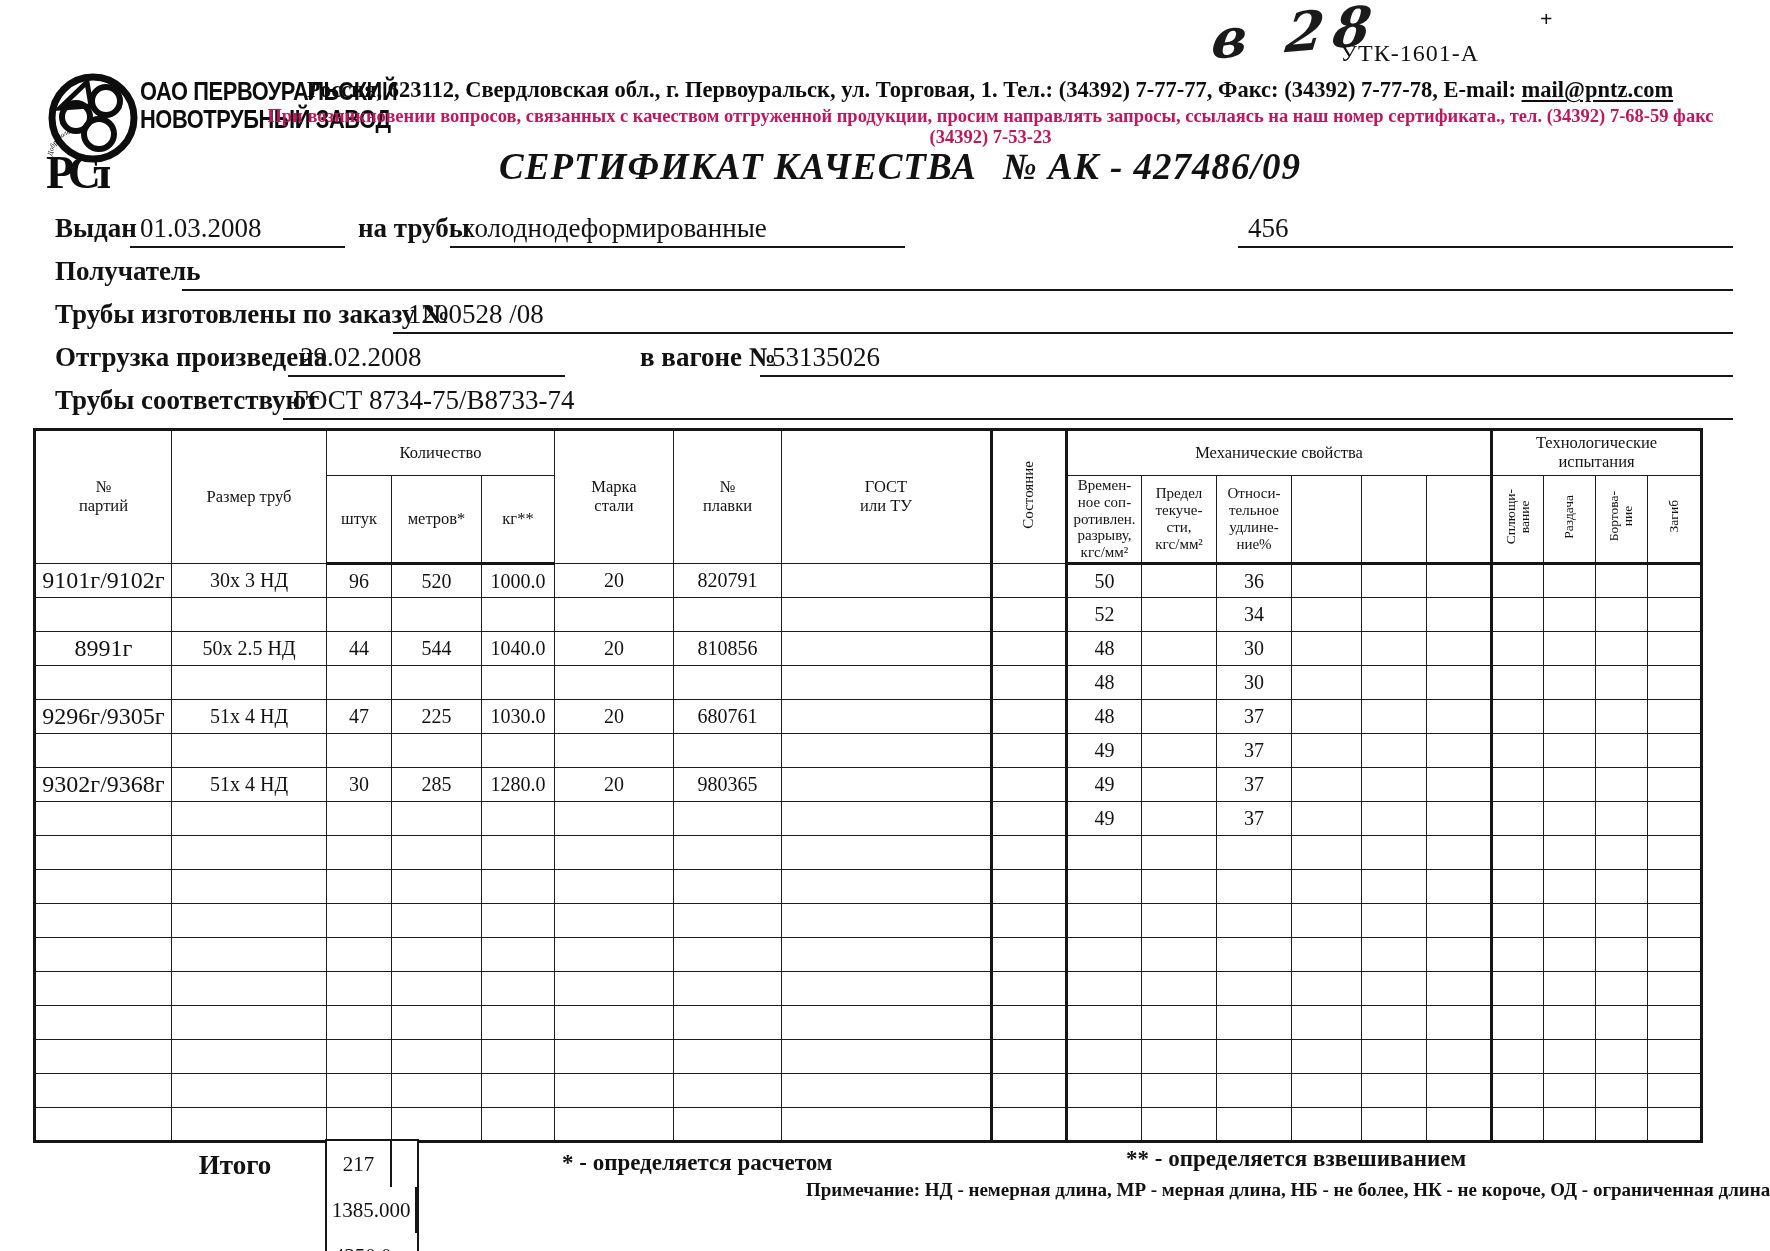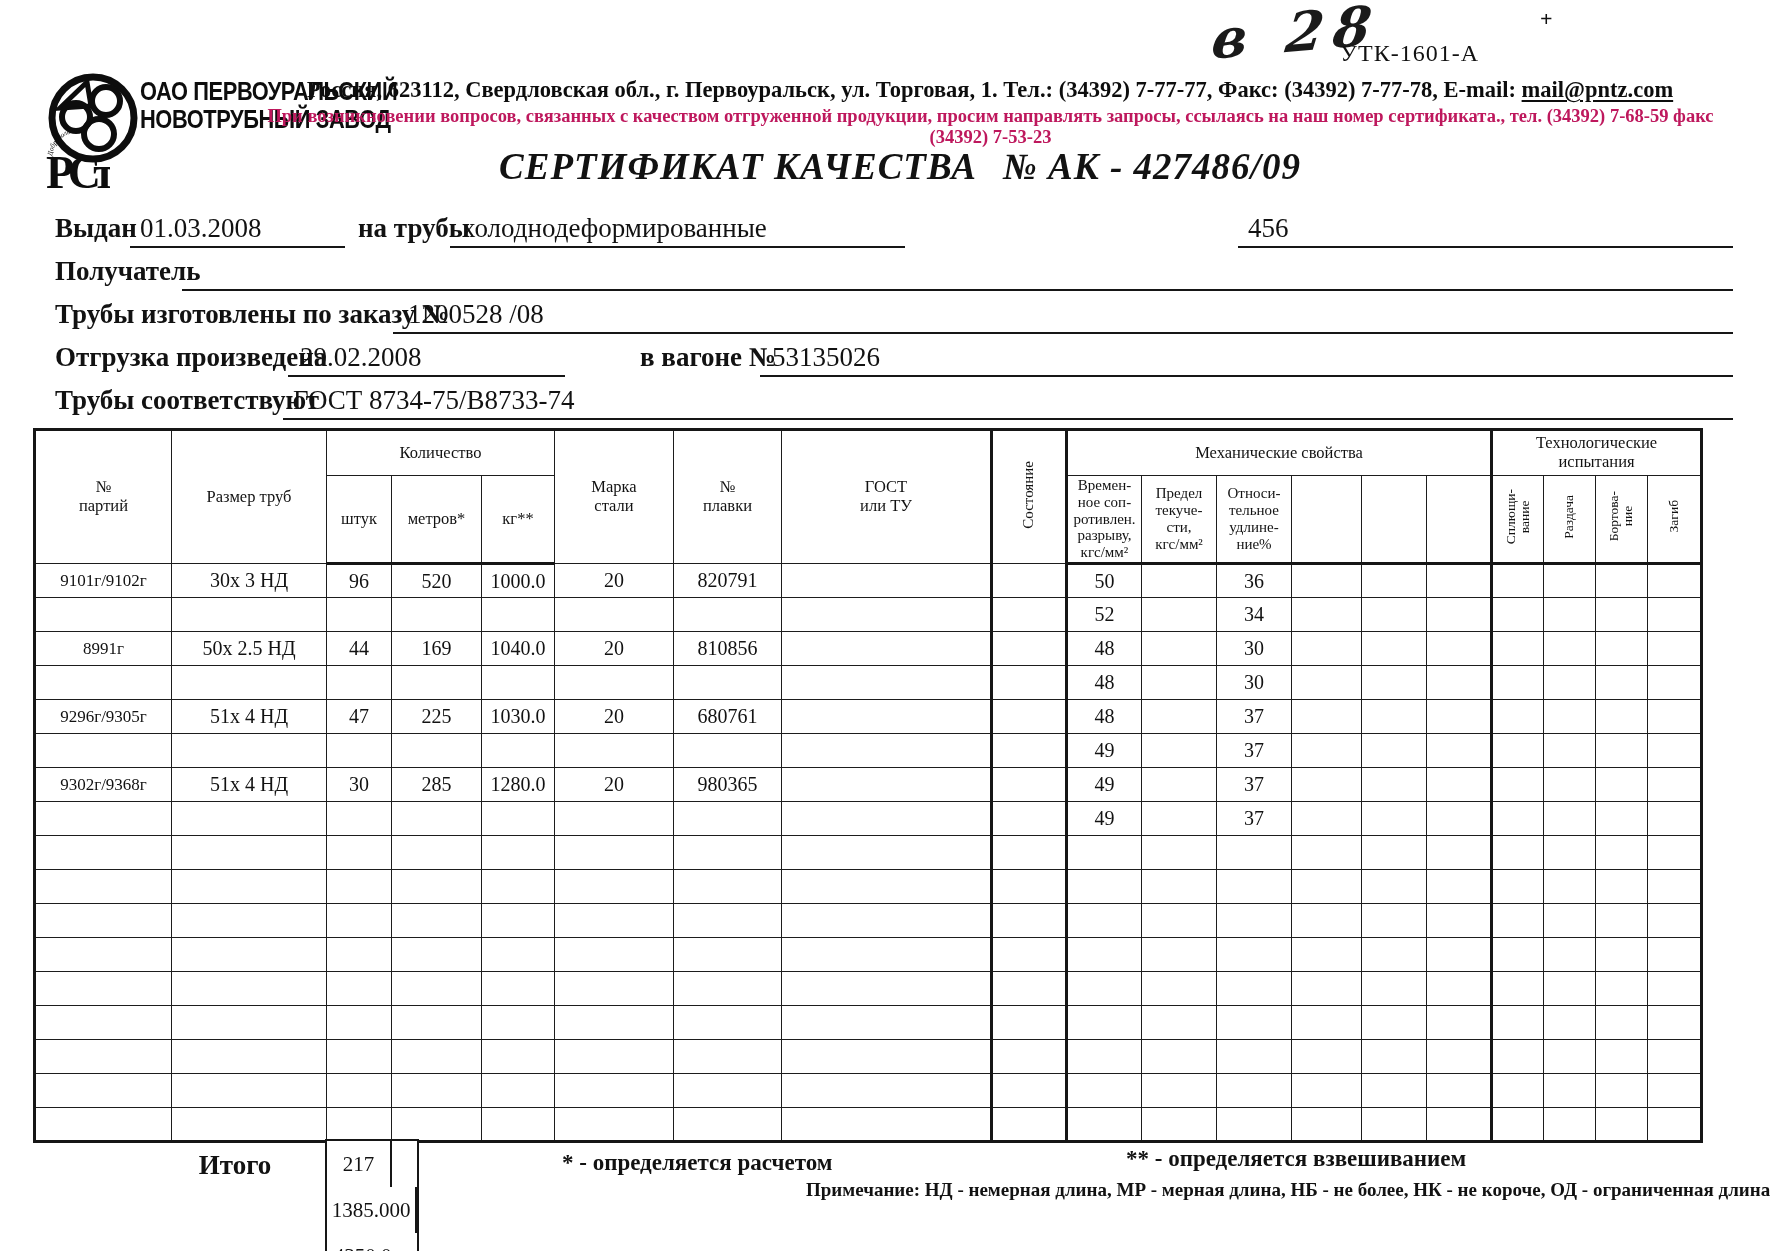--- a/index.html
+++ b/index.html
@@ -51,21 +51,21 @@
     font-weight:normal;overflow:hidden;
   }
   table.cert thead tr.grp{height:46px;}
   table.cert thead tr.sub{height:88px;}
   table.cert thead th{font-size:16.5px;line-height:1.14;}
   table.cert thead th .pre{white-space:pre-line;display:inline-block;}
   table.cert thead th.mech-sub{font-size:15px;line-height:1.12;}
   table.cert thead tr:last-child th{border-bottom:3px solid #161616;}
   table.cert tbody tr{height:34px;}
   table.cert tbody td{font-size:20px;}
-  table.cert tbody td.c-party{font-size:17px;}
+  table.cert tbody td.c-party{font-size:24px;}
   .hl{border-left:3px solid #161616 !important;margin-top:16px;}
   .vert{
     writing-mode:vertical-rl;transform:rotate(180deg);white-space:pre-line;
     display:inline-block;font-size:15px;line-height:1.05;
   }
   .vert.sm{font-size:13.5px;}
   
   .totals-label{position:absolute;left:150px;top:1150px;width:170px;text-align:center;
     font-weight:bold;font-size:27px;}
   .totals-box{position:absolute;left:325px;top:1139px;display:flex;border:2.6px solid #161616;background:#fff;flex-direction:column;}
@@ -245,21 +245,21 @@
             <td></td>
             <td class="hl"></td>
             <td></td>
             <td></td>
             <td></td>
           </tr>
           <tr>
             <td class="c-party">8991г</td>
             <td>50х 2.5 НД</td>
             <td>44</td>
-            <td>169</td>
+            <td>544</td>
             <td>1040.0</td>
             <td>20</td>
             <td>810856</td>
             <td></td>
             <td class="hl"></td>
             <td class="hl">48</td>
             <td></td>
             <td>30</td>
             <td></td>
             <td></td>

